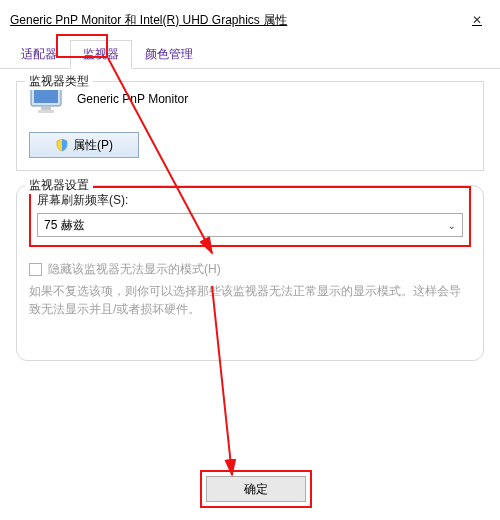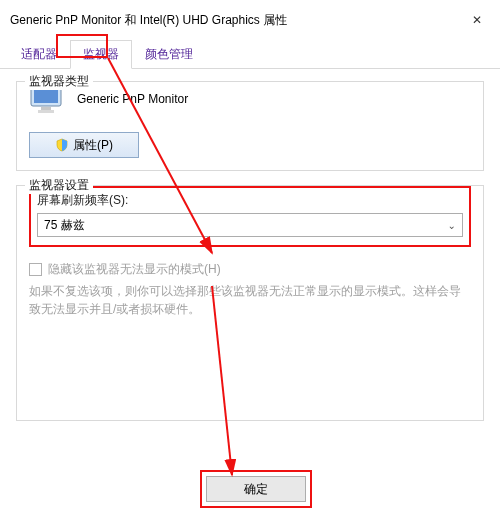--- a/index.html
+++ b/index.html
@@ -1,18 +1,18 @@
 <!DOCTYPE html>
 <html><head>
 <meta charset="utf-8">
 <style>
   * { box-sizing: border-box; margin: 0; padding: 0; font-family: "Microsoft YaHei", "Segoe UI", sans-serif; font-size: 12px; }
   body { background: #fff; width: 500px; height: 520px; overflow: hidden; position: relative; }
   .window { width: 500px; height: 520px; background: #fff; display: flex; flex-direction: column; }
-  .titlebar { display: flex; align-items: center; justify-content: space-between; padding: 6px 0 6px 10px; }
+  .titlebar { display: flex; align-items: center; justify-content: space-between; padding: 6px 0 6px 10px; text-decoration: underline; }
   .titlebar-text { color: #000; }
   .titlebar-close { width: 46px; height: 28px; display:flex; align-items:center; justify-content:center; color:#333; font-size:14px; cursor:pointer; }
   .tabs { display:flex; border-bottom:1px solid #d9d9d9; padding-left:8px; }
   .tab { padding:5px 12px; color:#4c1d95; cursor:pointer; border:1px solid transparent; margin-bottom:-1px; }
   .tab.active { border:1px solid #d9d9d9; border-bottom:1px solid #fff; background:#fff; }
   .tab-highlight { position:absolute; border:2px solid #e11; pointer-events:none; }
   .panel { flex:1; padding:12px 16px 0 16px; overflow:hidden; }
   .group { border:1px solid #d9d9d9; padding:0 12px 12px 12px; margin-bottom:14px; position:relative; }
   .group-title { position:absolute; top:-9px; left:8px; background:#fff; padding:0 4px; color:#111; }
   .monitor-row { display:flex; align-items:center; gap:10px; margin-bottom:16px; }
@@ -73,21 +73,21 @@
             <svg width="14" height="14" viewBox="0 0 14 14">
               <path d="M7 1 L12 3 V7 C12 10 9.5 12.5 7 13 C4.5 12.5 2 10 2 7 V3 Z" fill="#fdd835" stroke="#c9a500" stroke-width="0.6"></path>
               <path d="M7 1 L12 3 V7 C12 10 9.5 12.5 7 13 Z" fill="#4aa3ff"></path>
             </svg>
           </span>
           <span>属性(P)</span>
         </div>
       </div>
     </div>
 
-    <div class="group" style="height:236px;">
+    <div class="group" style="height:176px;border-radius:11px;">
       <span class="group-title">监视器设置</span>
 
       <div class="inner-highlight">
         <span class="field-label">屏幕刷新频率(S):</span>
         <div class="select">
           <span>75 赫兹</span>
           <span class="chev">⌄</span>
         </div>
       </div>
 

